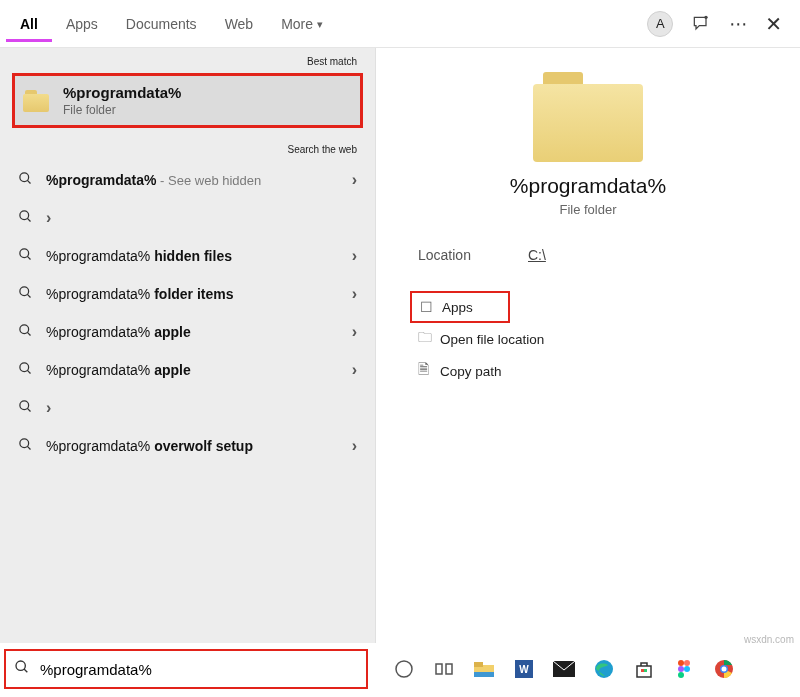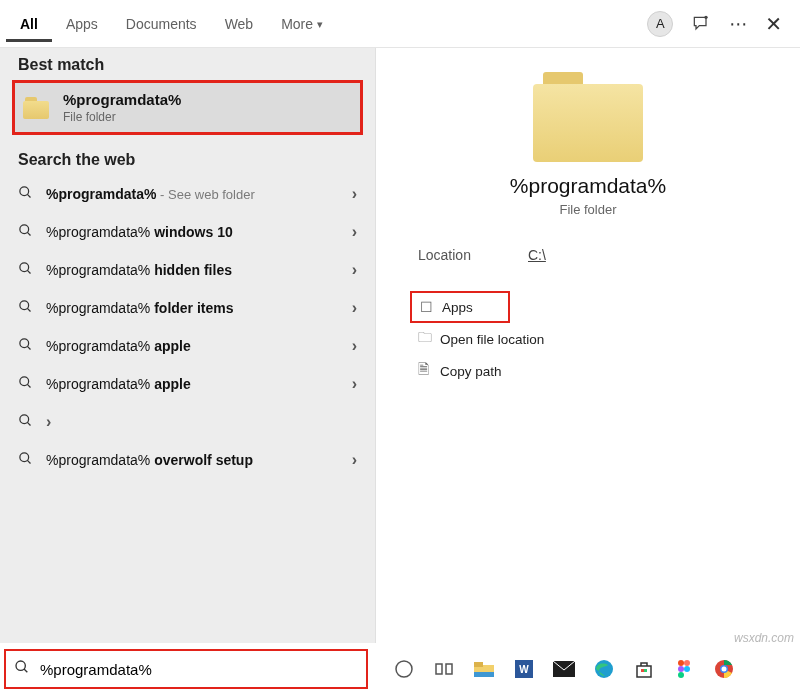--- a/index.html
+++ b/index.html
@@ -25,21 +25,21 @@
     padding: 11px 14px 10px;
     font-size: 14px;
     color: #616161;
     cursor: pointer;
     display: flex;
     align-items: center;
   }
   .tab.active {
     font-weight: 600;
     color: #000;
-    border-bottom: 3px solid #404040;
+    border-bottom: 3px solid #d946ef;
     padding-bottom: 7px;
   }
   .tab .chev { margin-left: 4px; font-size: 11px; }
   .topbar .spacer { flex: 1; }
   .top-icons { display: flex; align-items: center; gap: 18px; padding-right: 18px; }
   .avatar {
     width: 26px; height: 26px; border-radius: 50%;
     background: #e6e6e6; display: flex; align-items: center; justify-content: center;
     font-size: 13px; color: #222; border:1px solid #d0d0d0;
   }
@@ -54,21 +54,21 @@
     overflow-y: auto;
     border-right: 1px solid #e0e0e0;
   }
   .right {
     flex:1;
     background:#fff;
     padding: 24px 0 0 0;
     display:flex;
     flex-direction:column;
   }
-  .section-label { font-size: 16px; font-weight:700; color:#222; padding: 8px 18px 6px; }
+  .section-label { font-size: 10px; font-weight:400; color:#222; padding: 8px 18px 6px; text-align: right; }
   .best-match {
     margin: 0 12px 8px;
     border: 3px solid #e2231a;
     background:#dcdcdc;
     display:flex;
     align-items:center;
     padding: 8px 8px;
   }
   .folder-icon-sm {
     width:30px; height:26px; margin-right:10px; position:relative;
@@ -122,21 +122,21 @@
     border:none; outline:none; font-size:15px; flex:1; background:transparent;
   }
   .taskbar {
     position:absolute; left:380px; right:0; bottom:8px; height:40px;
     display:flex; align-items:center; gap:12px; padding:0 10px;
   }
   .tb-icon {
     width:28px; height:28px; display:flex; align-items:center; justify-content:center;
     font-size:18px; cursor:pointer;
   }
-  .credit { position:absolute; right:6px; bottom:52px; font-size:12px; color:#b8b8b8;font-style:italic;}
+  .credit { position:absolute; right:6px; bottom:52px; font-size:10px; color:#b8b8b8;}
 </style>
 </head>
 <body>
 
 <div class="topbar">
   <div class="tab active">All</div>
   <div class="tab">Apps</div>
   <div class="tab">Documents</div>
   <div class="tab">Web</div>
   <div class="tab">
@@ -168,29 +168,28 @@
       </div>
     </div>
 
     <div class="section-label">Search the web</div>
     <div id="web-results">
         <div class="res-row">
           <span class="search-glyph"><svg width="15" height="15" viewBox="0 0 24 24" fill="none" stroke="#333" stroke-width="2">
               <circle cx="10" cy="10" r="7"></circle>
               <line x1="20" y1="20" x2="15" y2="15"></line>
             </svg></span>
-          <span class="res-text"><b>%programdata%</b><span class="hint"> - See web folder</span></span>
-          <span class="res-arrow">›</span>
-        </div>
-        <div class="res-row">
-          <span class="search-glyph"><svg width="15" height="15" viewBox="0 0 24 24" fill="none" stroke="#333" stroke-width="2">
-              <circle cx="10" cy="10" r="7"></circle>
-              <line x1="20" y1="20" x2="15" y2="15"></line>
-            </svg></span>
-          <span class="res-text">%programdata%<b> windows 10</b></span>
+          <span class="res-text"><b>%programdata%</b><span class="hint"> - See web hidden</span></span>
+          <span class="res-arrow">›</span>
+        </div>
+        <div class="res-row">
+          <span class="search-glyph"><svg width="15" height="15" viewBox="0 0 24 24" fill="none" stroke="#333" stroke-width="2">
+              <circle cx="10" cy="10" r="7"></circle>
+              <line x1="20" y1="20" x2="15" y2="15"></line>
+            </svg></span>
           <span class="res-arrow">›</span>
         </div>
         <div class="res-row">
           <span class="search-glyph"><svg width="15" height="15" viewBox="0 0 24 24" fill="none" stroke="#333" stroke-width="2">
               <circle cx="10" cy="10" r="7"></circle>
               <line x1="20" y1="20" x2="15" y2="15"></line>
             </svg></span>
           <span class="res-text">%programdata%<b> hidden files</b></span>
           <span class="res-arrow">›</span>
         </div>

